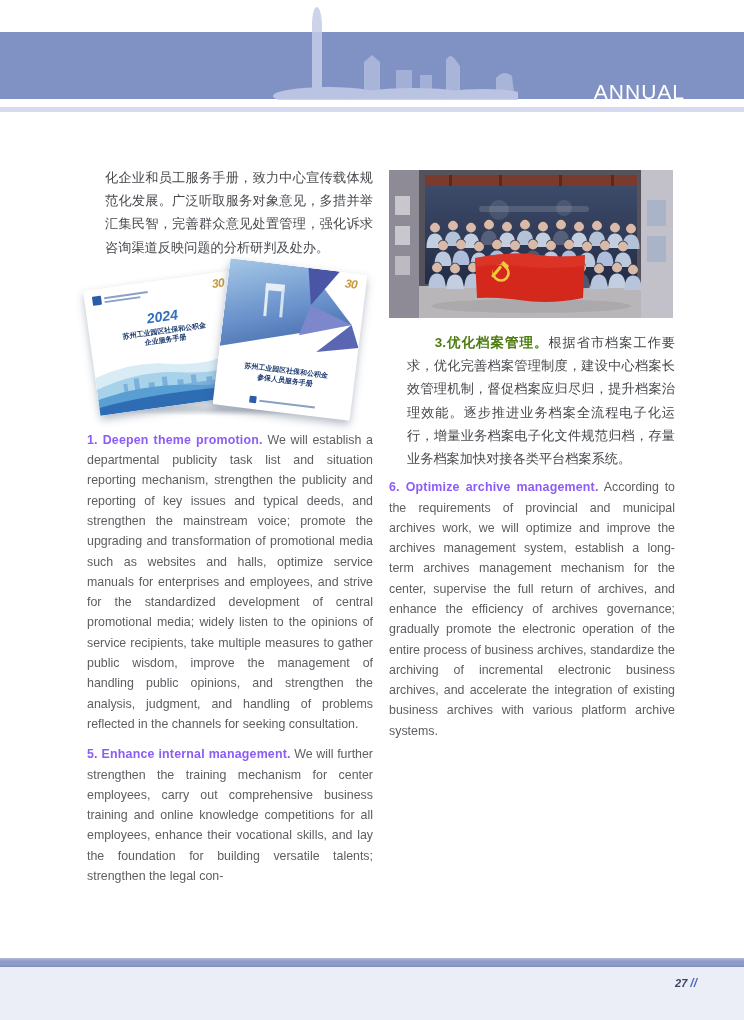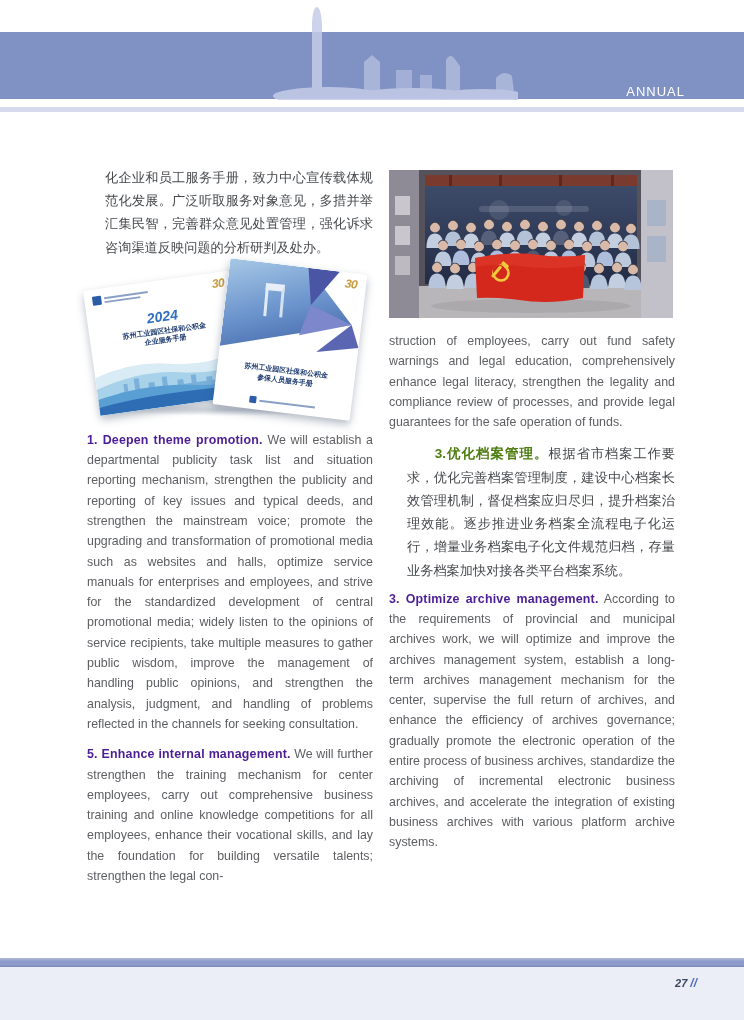--- a/index.html
+++ b/index.html
@@ -3,30 +3,30 @@
 <meta charset="utf-8">
 <style>
   html,body { margin:0; padding:0; background:#ffffff; }
   .page { position:relative; width:744px; height:1020px; background:#ffffff;
           font-family:"Liberation Sans", sans-serif; overflow:hidden; }
 
   
   .banner { position:absolute; left:0; top:32px; width:744px; height:67px; background:#8091c3; }
   .skyline { position:absolute; left:268px; top:0; }
   .annual { position:absolute; right:59px; top:50px; text-align:right; color:#ffffff;
-            font-size:13px; line-height:19.5px; letter-spacing:1px; font-weight:400;margin-left:32px; }
+            font-size:21px; line-height:19.5px; letter-spacing:1px; font-weight:400;margin-left:32px; }
   .rule { position:absolute; left:0; top:107px; width:744px; height:5px; background:#d5daee; }
 
   
   .col { position:absolute; width:286px; text-align:justify; }
   .col-left { left:87px; top:166px; }
   .col-right { left:389px; top:170px; }
 
   p.en { font-size:12.4px; line-height:20.3px; color:#5c5e62; margin:0 0 10px 0; }
-  p.en b { color:#4c1d95; letter-spacing:0.2px; }
+  p.en b { color:#8b5cf6; letter-spacing:0.2px; }
   p.zh { font-size:13.2px; line-height:23.2px; color:#45484c; margin:0 0 7px 18px; }
   p.zh b { color:#4d7c0f; font-size:13.5px; }
   .indent { text-indent:2.1em; }
 
   
   .booklets { position:relative; height:152px; margin:6px 0 12px 0; }
   .bk { position:absolute; background:#ffffff; border-radius:2px;
         box-shadow:0 4px 9px rgba(40,60,90,0.35); }
   .bk-left { left:4px; top:14px; width:150px; height:126px; transform:rotate(-8deg); }
   .bk-right { left:134px; top:0px; width:138px; height:147px; transform:rotate(7deg); }
@@ -238,28 +238,27 @@
           <g>
             <circle cx="112" cy="103" r="7.5" fill="none" stroke="#f2c83e" stroke-width="2.6"></circle>
             <circle cx="110" cy="101" r="6.2" fill="#d5281c"></circle>
             <rect x="106" y="95" width="3" height="14" rx="1" transform="rotate(40 108 102)" fill="#f2c83e"></rect>
             <rect x="112" y="93" width="8" height="3.4" rx="1" transform="rotate(40 116 95)" fill="#f2c83e"></rect>
           </g>
         </g>
       </svg>
     </div>
 
-    <p class="en">struction of employees, carry out fund safety warnings and legal education, comprehensively enhance legal literacy, strengthen the legality and compliance review of processes, and provide legal guarantees for the safe operation of funds.</p>
 
     <p class="zh indent">
       <b>3.优化档案管理。</b><span>根据省市档案工作要求，优化完善档案管理制度，建设中心档案长效管理机制，督促档案应归尽归，提升档案治理效能。逐步推进业务档案全流程电子化运行，增量业务档案电子化文件规范归档，存量业务档案加快对接各类平台档案系统。</span>
     </p>
 
     <p class="en">
-      <b>3. Optimize archive management.</b>
+      <b>6. Optimize archive management.</b>
       <span>According to the requirements of provincial and municipal archives work, we will optimize and improve the archives management system, establish a long-term archives management mechanism for the center, supervise the full return of archives, and enhance the efficiency of archives governance; gradually promote the electronic operation of the entire process of business archives, standardize the archiving of incremental electronic business archives, and accelerate the integration of existing business archives with various platform archive systems.</span>
     </p>
   </div>
 
   <div class="footer-band"></div>
   <div class="footer">
     <div class="pagenum">
       <span>27</span><span class="slashes">//</span>
     </div>
   </div>

